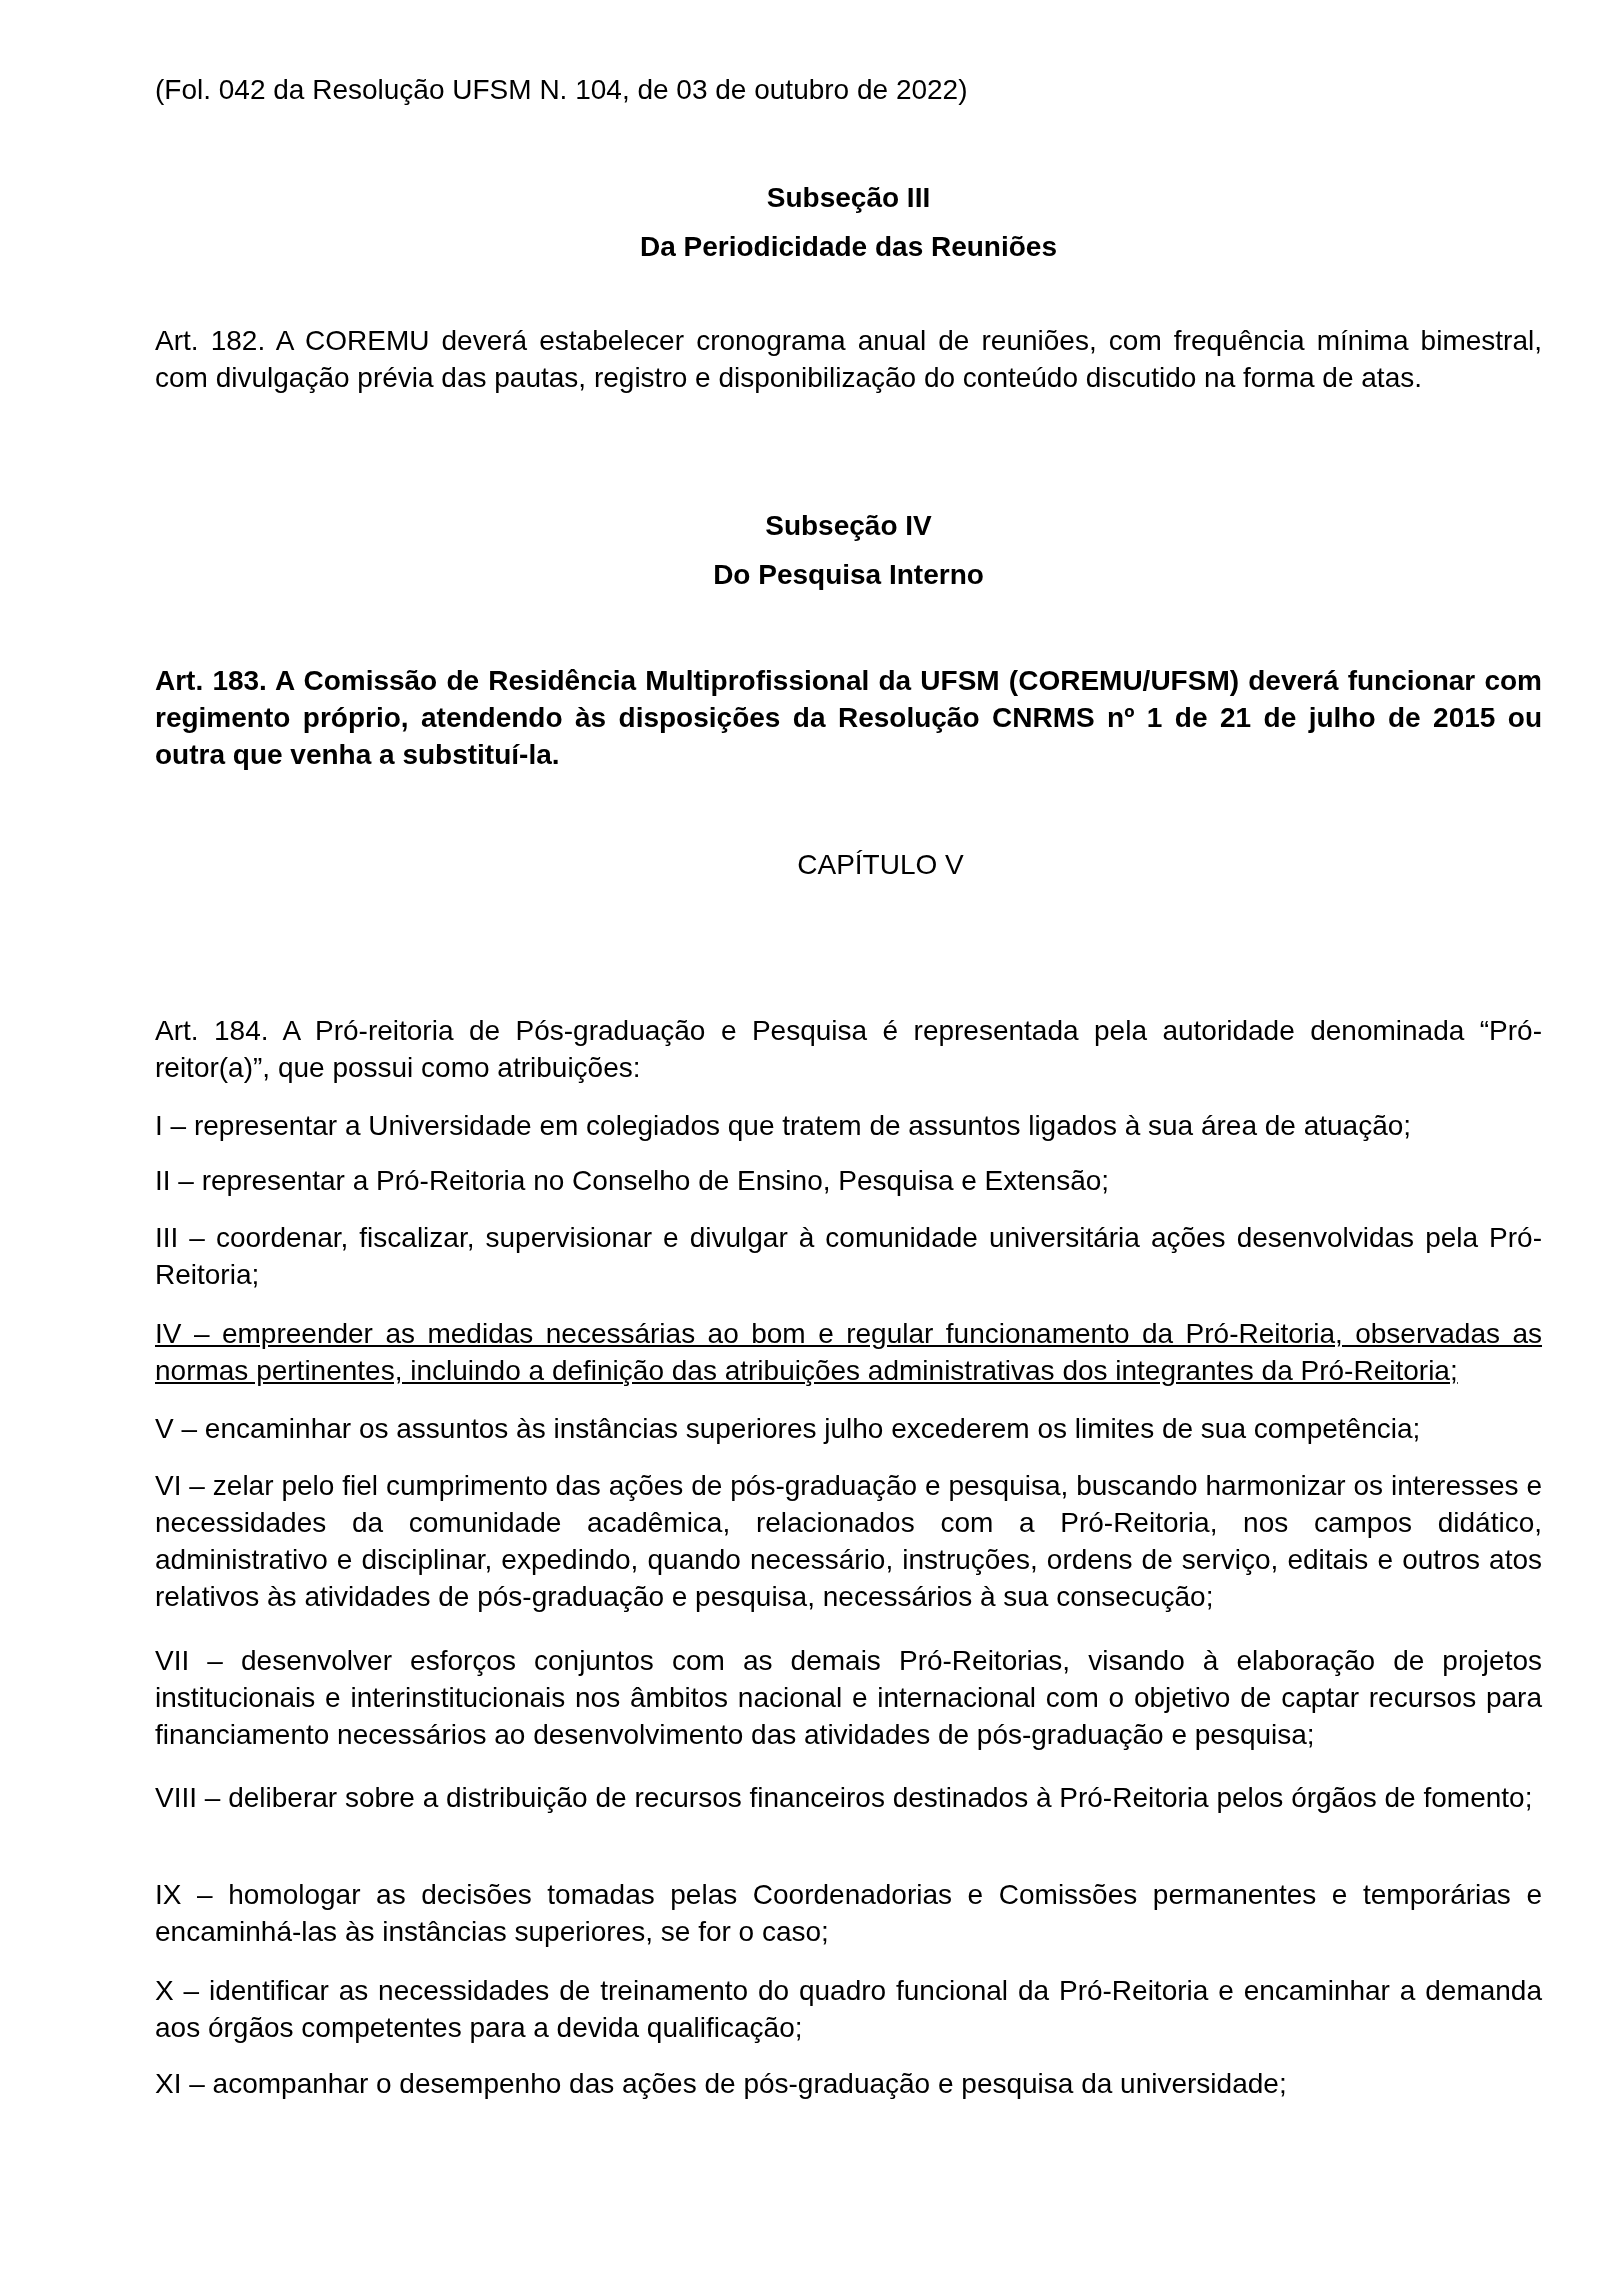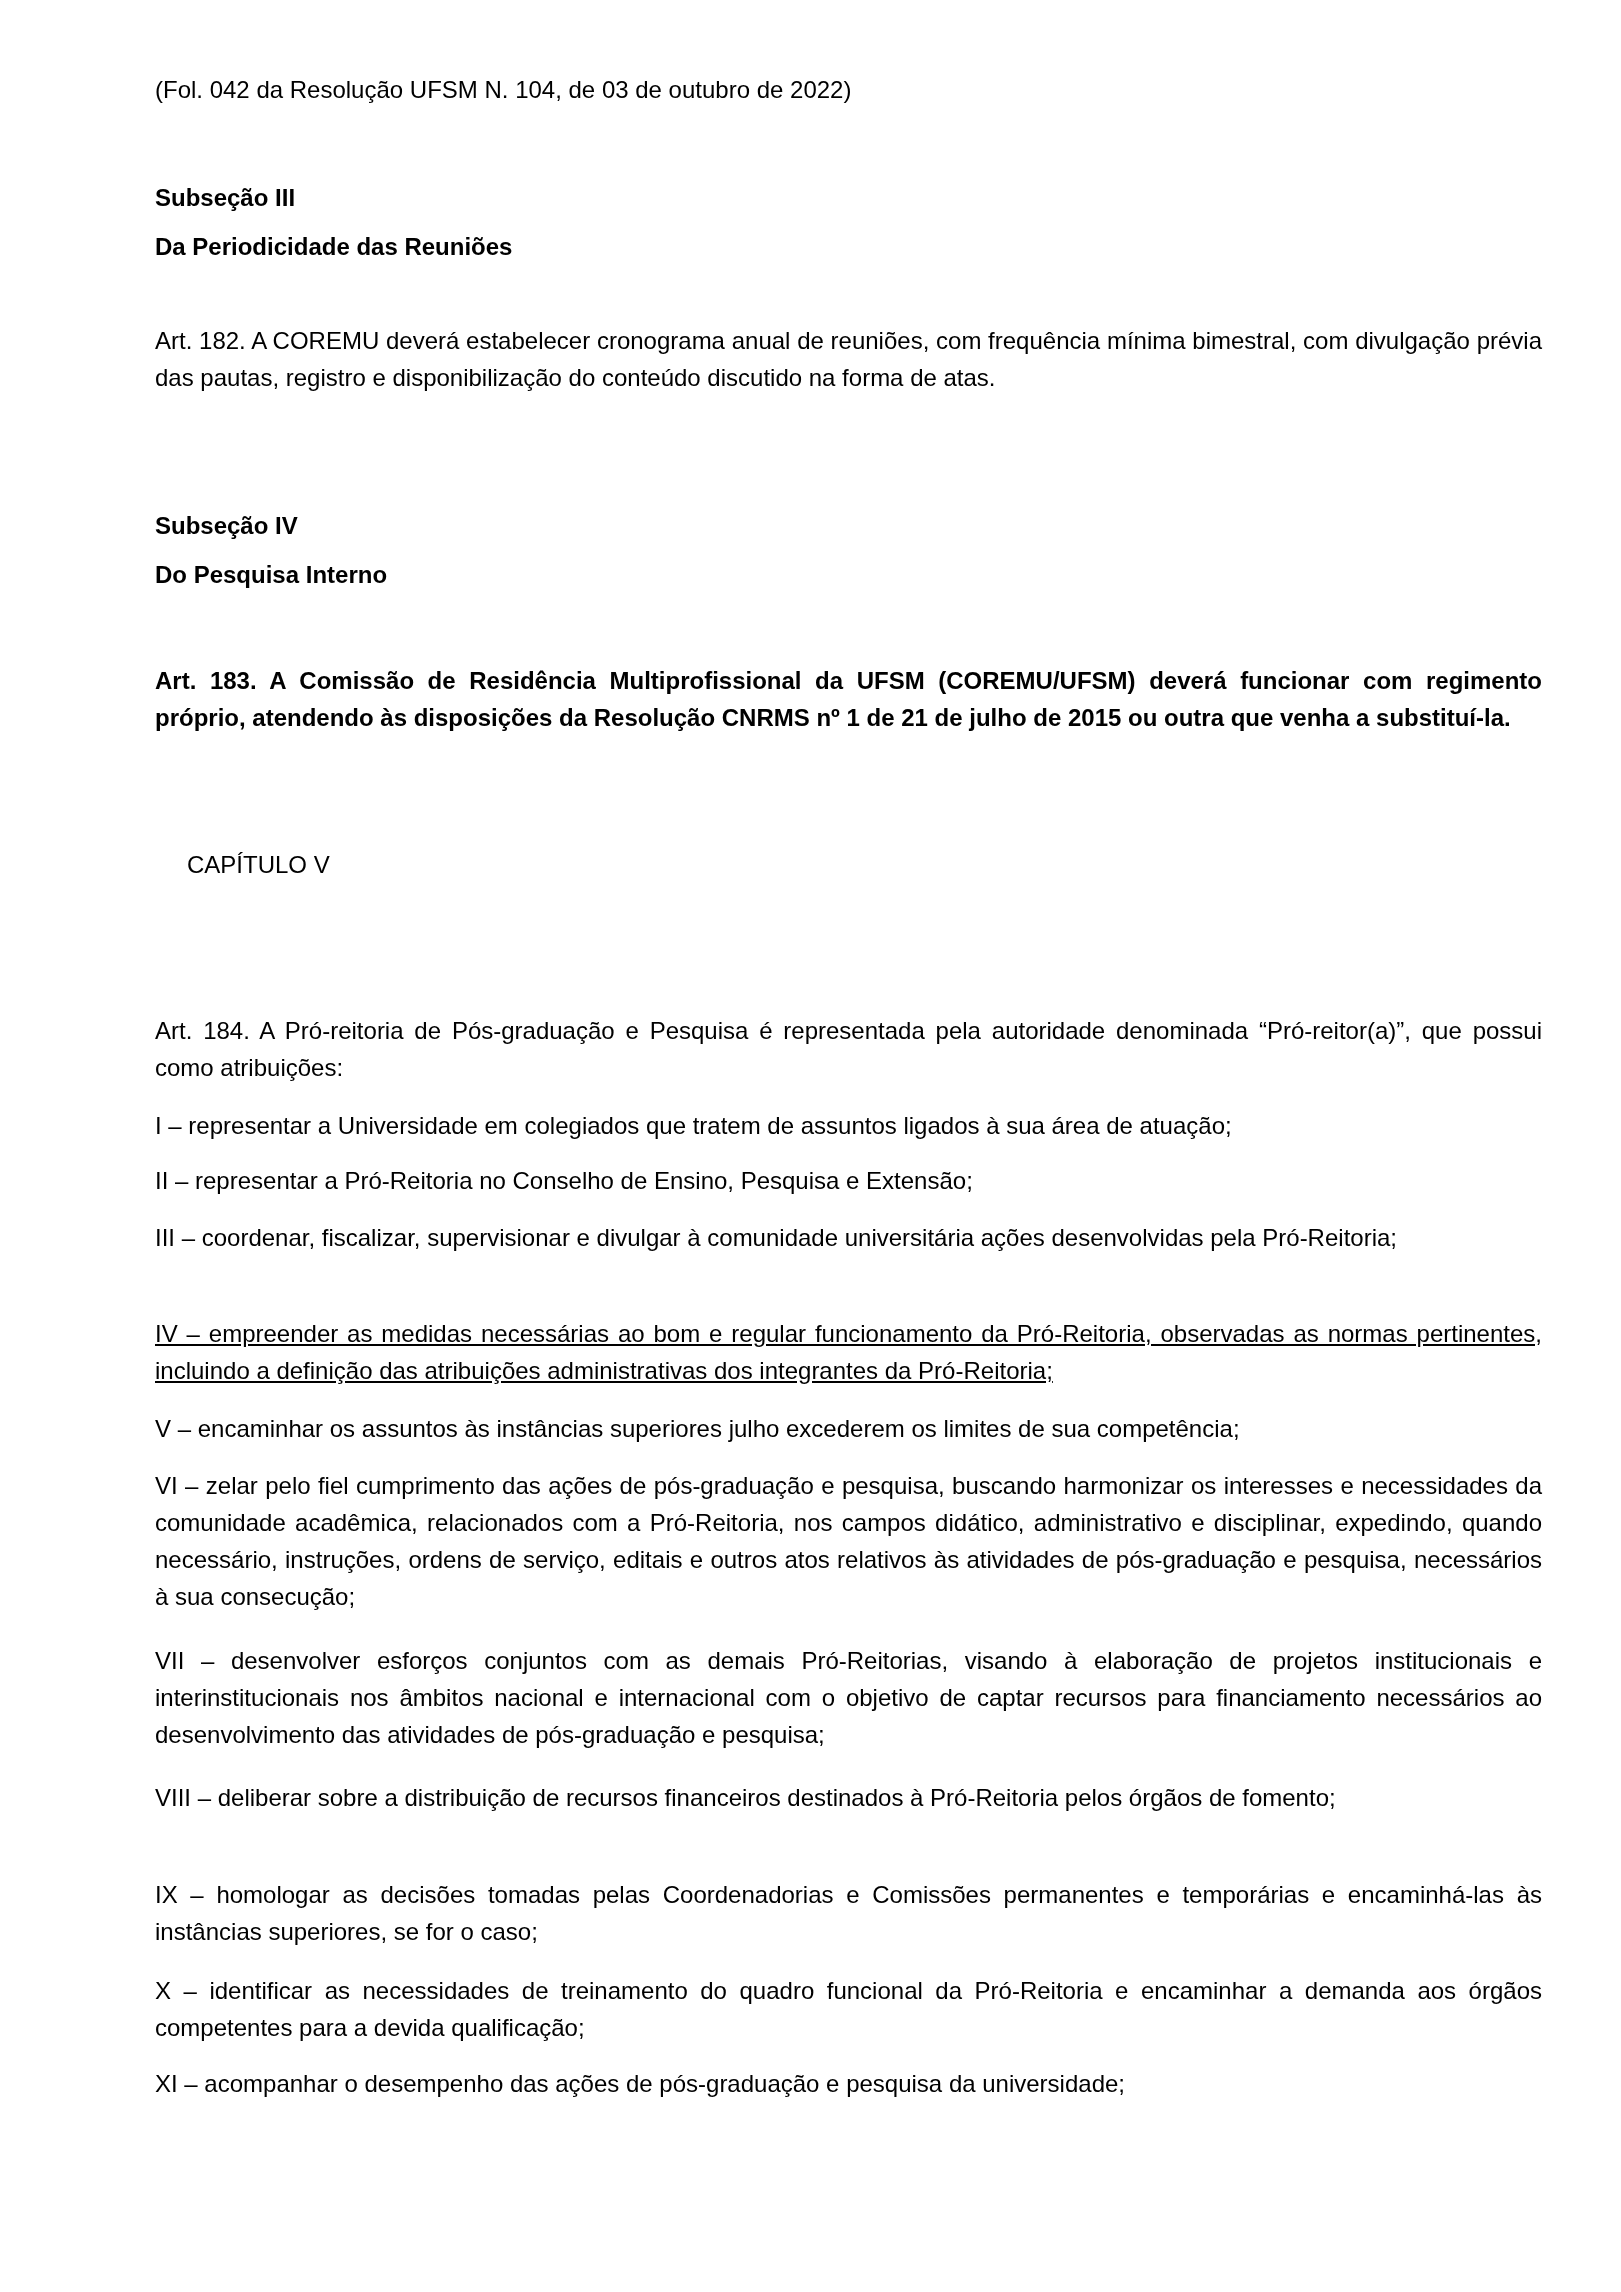--- a/index.html
+++ b/index.html
@@ -18,34 +18,35 @@
     .page {
       position: absolute;
       left: 155px;
       top: 0;
       width: 1387px;
     }
     .line-block {
       position: absolute;
       left: 0;
       width: 1387px;
-      font-size: 24px;
+      font-size: 28px;
       line-height: 37px;
     }
     .justify {
       text-align: justify;
       text-align-last: left;
     }
     .bold {
       font-weight: bold;
     }
     .heading-line {
       display: block;
       line-height: 49px;
       white-space: nowrap;
+      text-align: center;
     }
     p {
       margin: 0;
     }
   </style>
 </head>
 <body>
 
 <div class="page">
 

